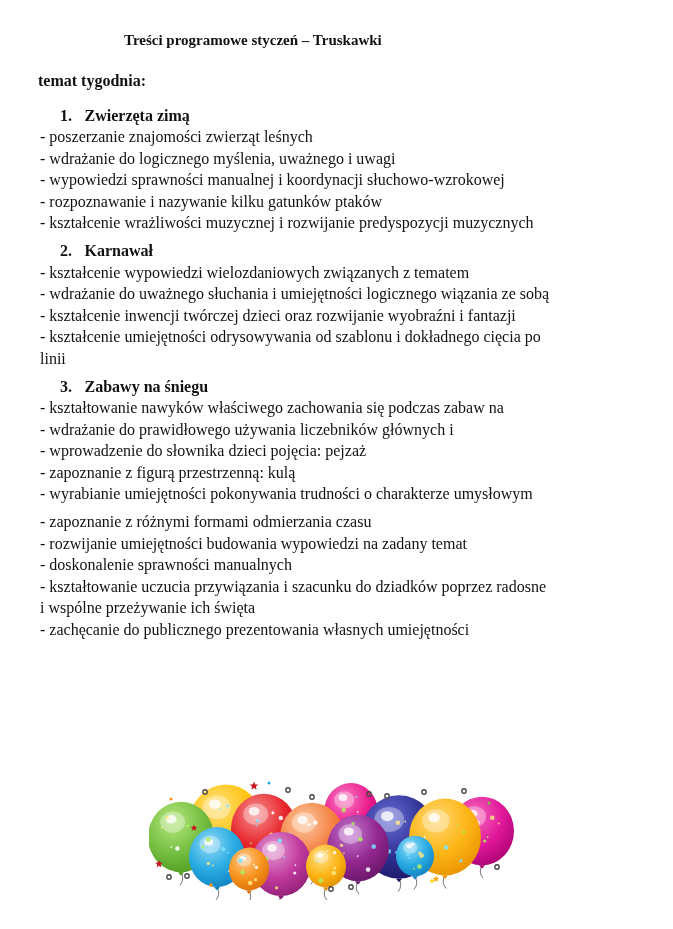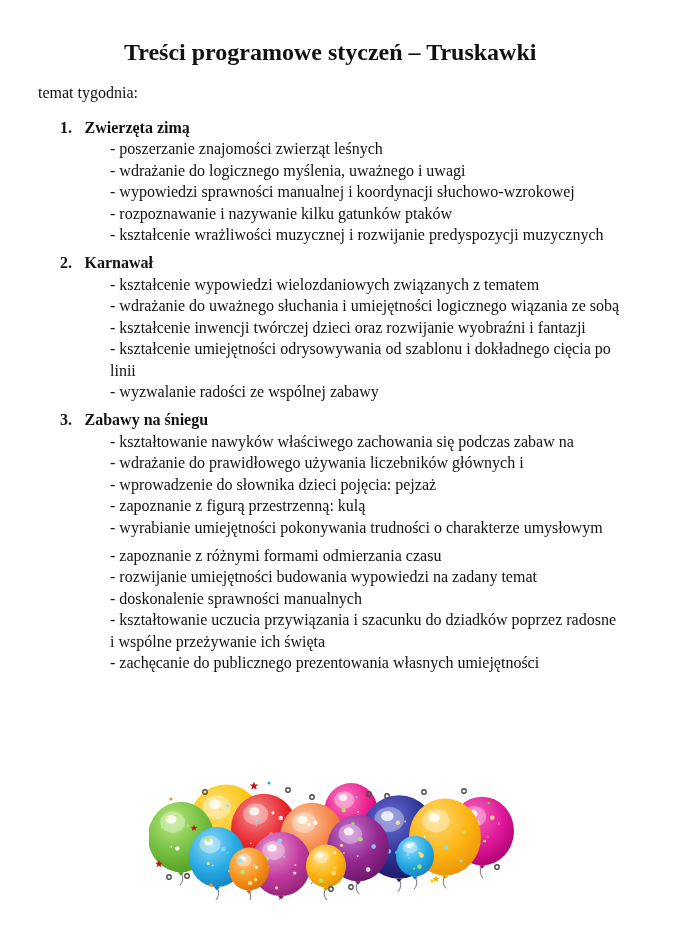--- a/index.html
+++ b/index.html
@@ -2,32 +2,32 @@
 <html><head>
 <meta charset="utf-8">
 <style>
   html,body{margin:0;padding:0;}
   body{
     width:673px;height:929px;background:#ffffff;position:relative;overflow:hidden;
     font-family:"Liberation Serif","DejaVu Serif",serif;
     font-size:16px;line-height:21.5px;color:#111;
   }
   .title{
-    margin:40px 0 0 124px;
-    font-size:24px;line-height:24px;font-weight:bold;white-space:nowrap;
+    margin:28px 0 0 124px;
+    font-size:15px;line-height:24px;font-weight:bold;white-space:nowrap;
   }
-  .intro{margin:18px 0 0 38px;}
+  .intro{margin:18px 0 0 38px;font-weight:bold;}
   .sections{margin:13px 0 0 0;padding:0;list-style:none;}
   .section{margin:0 0 6.5px 0;}
   .heading-line{padding-left:60px;white-space:nowrap;}
   .num{display:inline-block;width:24.5px;font-weight:bold;}
   .num.plain{font-weight:normal;}
   .hprefix{font-weight:normal;}
   .htext{font-weight:bold;}
-  .item-line{padding-left:110px;white-space:nowrap;font-family:Liberation Serif, serif;}
+  .item-line{padding-left:40px;white-space:nowrap;font-family:Liberation Serif, serif;}
   .balloons{position:absolute;left:149px;top:775px;width:365px;height:125px;}
 </style>
 </head>
 <body>
 
 <main>
   <h1 class="title">Treści programowe styczeń – Truskawki</h1>
   <p class="intro">temat tygodnia:</p>
   <ol class="sections" id="sections">
       <li class="section">
@@ -38,21 +38,20 @@
         <div class="item-line">- rozpoznawanie i nazywanie kilku gatunków ptaków</div>
         <div class="item-line">- kształcenie wrażliwości muzycznej i rozwijanie predyspozycji muzycznych</div>
       </li>
       <li class="section">
         <div class="heading-line"><span class="num">2.</span><span class="htext">Karnawał</span></div>
         <div class="item-line">- kształcenie wypowiedzi wielozdaniowych związanych z tematem</div>
         <div class="item-line">- wdrażanie do uważnego słuchania i umiejętności logicznego wiązania ze sobą</div>
         <div class="item-line">- kształcenie inwencji twórczej dzieci oraz rozwijanie wyobraźni i fantazji</div>
         <div class="item-line">- kształcenie umiejętności odrysowywania od szablonu i dokładnego cięcia po</div>
         <div class="item-line">linii</div>
-        <div class="item-line">- wyzwalanie radości ze wspólnej zabawy</div>
       </li>
       <li class="section">
         <div class="heading-line"><span class="num">3.</span><span class="htext">Zabawy na śniegu</span></div>
         <div class="item-line">- kształtowanie nawyków właściwego zachowania się podczas zabaw na</div>
         <div class="item-line">- wdrażanie do prawidłowego używania liczebników głównych i</div>
         <div class="item-line">- wprowadzenie do słownika dzieci pojęcia: pejzaż</div>
         <div class="item-line">- zapoznanie z figurą przestrzenną: kulą</div>
         <div class="item-line">- wyrabianie umiejętności pokonywania trudności o charakterze umysłowym</div>
       </li>
       <li class="section">

